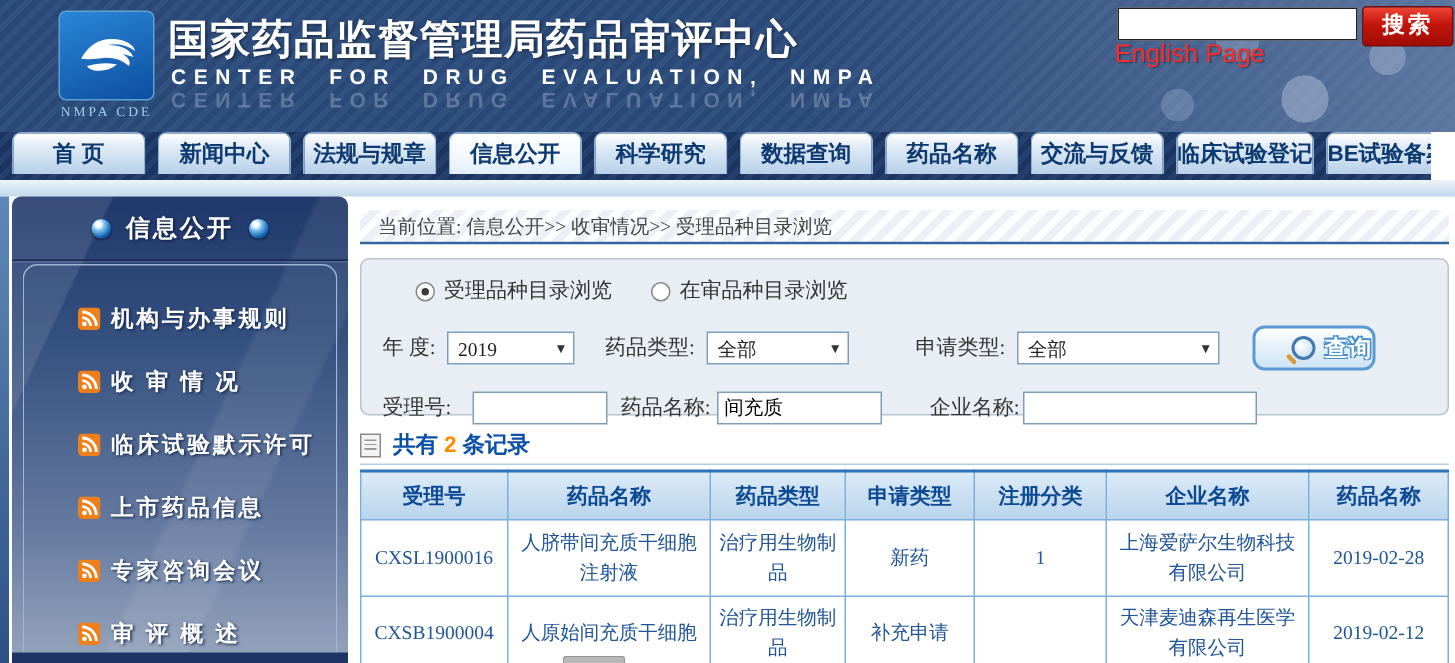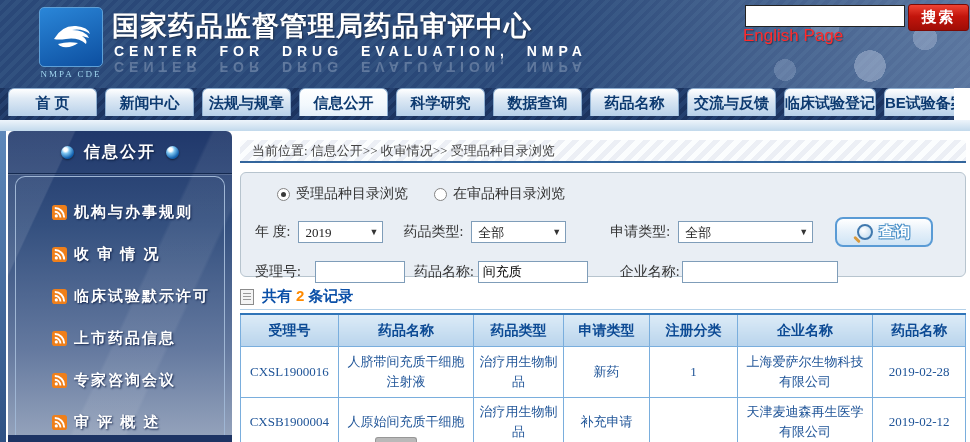--- a/index.html
+++ b/index.html
@@ -99,23 +99,23 @@
   .radio-label{margin:0 26px 0 6px;cursor:pointer;}
   #select-row{margin:14px 0 0 14px;}
   .selectbox{position:relative;height:22px;line-height:21px;background:#fff;
     border:1px solid #7f9db9;font-size:13px;padding-left:6px;box-sizing:border-box;
     cursor:pointer;color:#222;}
   .selectbox .arrow{position:absolute;right:4px;top:0;font-size:9px;color:#333;line-height:21px;}
   .textbox{height:22px;border:1px solid #7f9db9;background:#fff;font-size:13px;
     padding:0 4px;box-sizing:border-box;font-family:"Liberation Serif",serif;}
   #input-row{margin:14px 0 0 14px;}
 
-  #query-btn{margin-left:22px;width:98px;height:30px;border:2px solid #5a9bd5;border-radius:8px;
+  #query-btn{margin-left:22px;width:82px;height:30px;border:2px solid #5a9bd5;border-radius:8px;
     background:linear-gradient(180deg,#ffffff,#e7f1fa 45%,#cfe4f5);display:flex;align-items:center;
-    justify-content:center;gap:6px;cursor:pointer;box-sizing:border-box;}
+    justify-content:flex-end;gap:6px;cursor:pointer;box-sizing:border-box;}
   .mag-icon{width:12px;height:12px;border:2px solid #4179ae;border-radius:50%;
     background:radial-gradient(circle at 35% 35%,#fff,#bcd9ef);position:relative;flex:0 0 12px;}
   .mag-icon::after{content:'';position:absolute;width:8px;height:3px;background:#d99a3c;
     border-radius:2px;transform:rotate(45deg);left:-6px;bottom:-3px;}
   #query-btn .qlbl{font-size:15px;font-weight:bold;color:#fff;letter-spacing:1px;
     text-shadow:-1px -1px 0 #4a90c8,1px -1px 0 #4a90c8,-1px 1px 0 #4a90c8,1px 1px 0 #4a90c8;}
 
   #summary-row{position:absolute;left:0;top:156px;display:flex;align-items:center;gap:8px;}
   .list-icon{width:12px;height:14px;border:1px solid #8b8b8b;background:#f4f4f4;position:relative;}
   .list-icon::after{content:'';position:absolute;inset:3px 2px;

